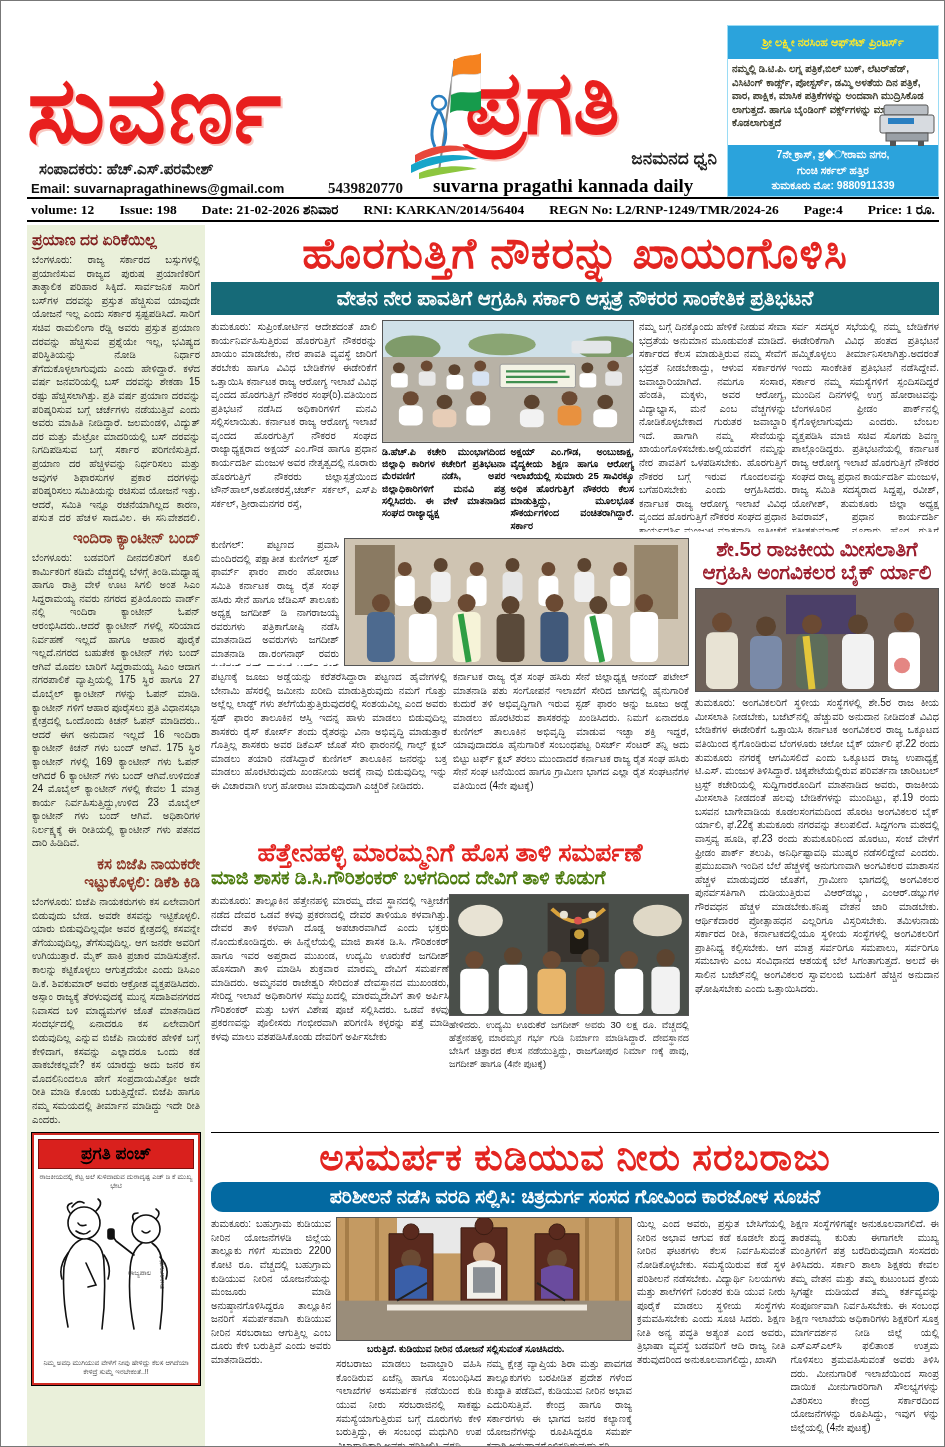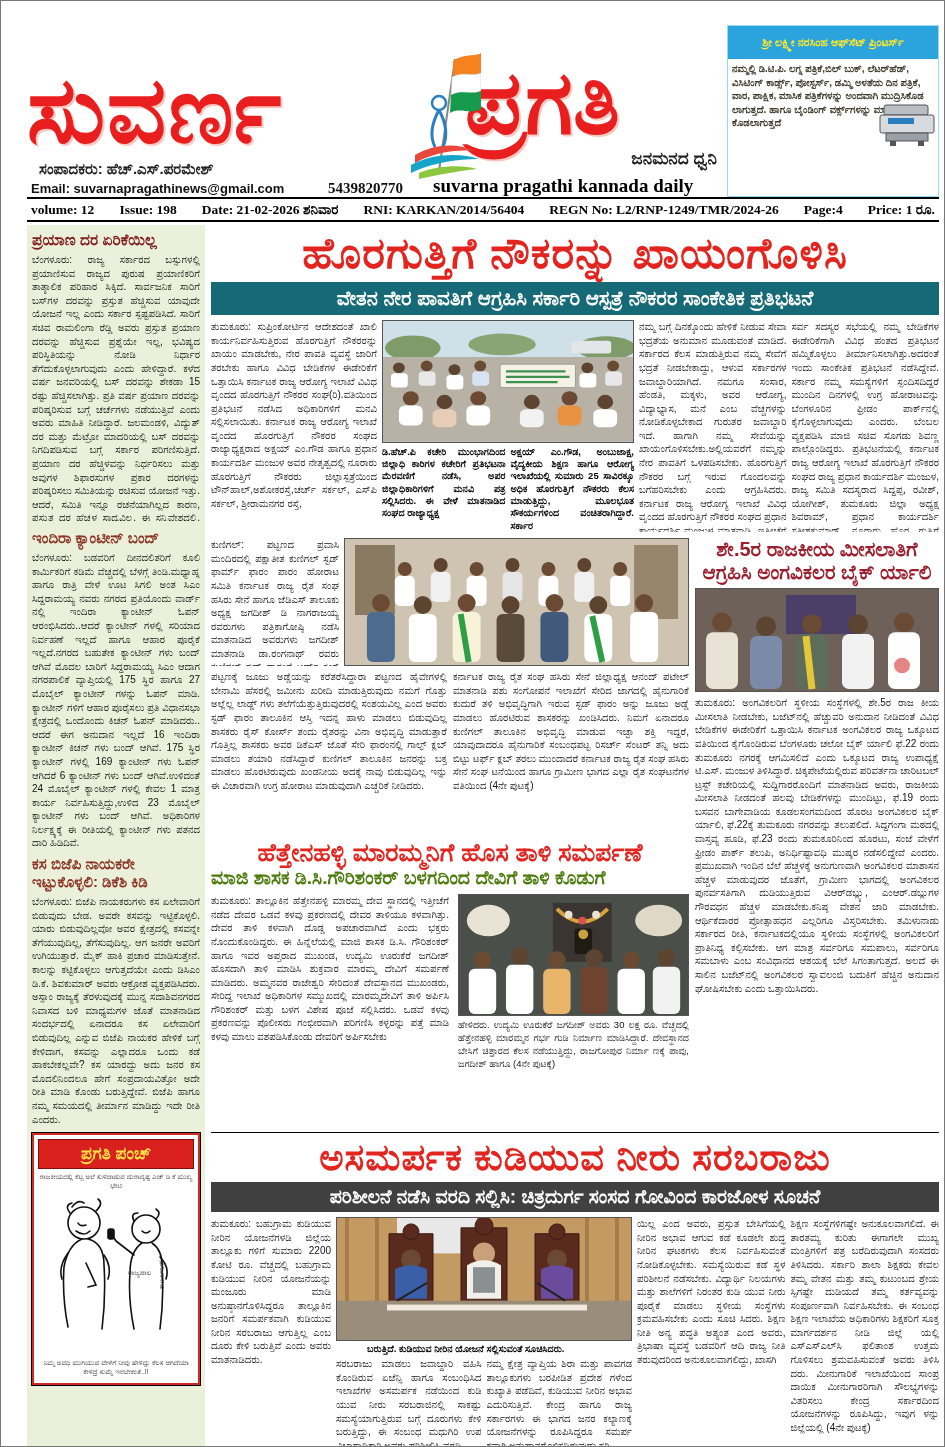--- a/index.html
+++ b/index.html
@@ -34,27 +34,27 @@
     display:flex; justify-content:space-between; align-items:center;
     height:25px; font-family:"Liberation Serif",serif;
     font-size:13.5px; font-weight:bold; color:#000; padding:0 4px;
   }
   
   .bodywrap { display:flex; gap:6px; margin-top:3px; }
   .sidebar { width:178px; background:#eaf0da; padding:4px 5px; }
   .mainarea { flex:1; }
   .kn { font-size:10px; line-height:1.36; text-align:justify; color:#111; overflow:hidden; }
   .side-h1 { color:#7f1d1d; font-size:15.5px; font-weight:bold; margin:2px 0 4px; }
-  .side-h2 { color:#8b3626; font-size:15px; font-weight:bold; text-align:left; margin:8px 0 4px; }
+  .side-h2 { color:#8b3626; font-size:15px; font-weight:bold; text-align:right; margin:8px 0 4px; }
   .side-t1 { height:268px; }
   .side-t2 { height:296px; }
   .side-t3 { height:228px; }
   
   .punch { border:2px solid #d02a22; outline:1px solid #000; background:#fff; margin-top:10px; padding:4px; }
-  .punch-title { background:#d9201d; color:#fde047; font-size:17px; font-weight:bold; text-align:center; padding:4px 0; border:1px solid #7e0f0d; }
+  .punch-title { background:#d9201d; color:#000000; font-size:17px; font-weight:bold; text-align:center; padding:4px 0; border:1px solid #7e0f0d; }
   .punch-cap { font-size:7px; color:#333; text-align:center; line-height:1.3; margin:3px 0; }
   
   .lead-hl { color:#e32520; font-size:43px; font-weight:bold; text-align:center; line-height:1.05; padding:6px 0 4px; letter-spacing:1px;}
   .lead-sub { background:#166a78; color:#fff; font-size:20px; font-weight:bold; text-align:center; padding:5px 2px; margin:2px 0 5px; }
   .lead-row { display:flex; gap:5px; height:212px; }
   .lead-c1 { width:166px; height:100%; }
   .lead-mid { width:252px; display:flex; flex-direction:column; }
   .photo { border:1px solid #555; overflow:hidden; background:#ccc; }
   .lead-photo { height:134px; }
   .lead-caps { display:flex; gap:5px; margin-top:3px; }
@@ -64,34 +64,34 @@
   .midband { display:flex; gap:6px; margin-top:6px; height:588px; }
   .mid-left { width:478px; }
   .turf-hl { color:#e81380; font-size:23.5px; font-weight:bold; text-align:center; line-height:1.05; margin-bottom:4px; }
   .turf-row { display:flex; gap:5px; height:128px; }
   .turf-c1 { width:128px; height:100%; }
   .turf-photo { flex:1; height:100%; }
   .turf-cols { display:flex; gap:6px; height:162px; margin-top:4px; }
   .turf-cols .kn { flex:1; height:100%; }
   .taali-hl { color:#e32520; font-size:25px; font-weight:bold; text-align:center; line-height:1.0; margin:8px 0 2px; }
   .taali-sub { color:#4d7c0f; font-size:19px; font-weight:bold; text-align:left; margin-bottom:5px; }
-  .taali-row { display:flex; gap:9px; height:186px; }
+  .taali-row { display:flex; gap:0; height:186px; }
   .taali-c1 { width:238px; height:100%; }
   .taali-right { flex:1; display:flex; flex-direction:column; }
   .taali-photo { height:122px; }
   .taali-unders { display:flex; gap:5px; margin-top:3px; flex:1; }
   .taali-unders .kn { flex:1; height:100%; font-size:9.5px; }
   .mid-right { flex:1; }
   .bike-hl { color:#9c1f2e; font-size:20px; font-weight:bold; text-align:center; line-height:1.15; margin-bottom:4px; }
   .bike-photo { height:104px; }
   .bike-body { height:424px; margin-top:4px; }
   
   .water { border-top:1px solid #000; margin-top:6px; padding-top:2px; }
   .water-hl { color:#e32520; font-size:37px; font-weight:bold; text-align:center; line-height:1.0; padding:4px 0; letter-spacing:1px; }
-  .water-sub { background:#404040; color:#fff; font-size:19px; font-weight:bold; text-align:center; padding:4px 2px; margin:2px 0 5px; }
+  .water-sub { background:#0369a1; color:#fff; font-size:19px; font-weight:bold; text-align:center; padding:4px 2px; margin:2px 0 5px;border-radius:12px; }
   .water-row { display:flex; gap:5px; height:238px; }
   .water-cA { width:120px; height:100%; }
   .water-mid { width:296px; display:flex; flex-direction:column; }
   .water-photo { height:124px; }
   .water-cap { font-size:9.5px; font-weight:bold; margin:2px 0;padding-left:31px; }
   .water-unders { display:flex; gap:5px; flex:1; }
   .water-unders .kn { flex:1; height:100%; }
   .water-cD,.water-cE { flex:1; height:100%; }
 </style>
 </head>
@@ -133,20 +133,25 @@
         <span class="printer">
           <svg width="58" height="46" viewBox="0 0 58 46">
             <rect x="6" y="4" width="44" height="10" rx="2" fill="#b9bec4" stroke="#555"></rect>
             <rect x="2" y="14" width="54" height="18" rx="2" fill="#d7dbe0" stroke="#555"></rect>
             <rect x="10" y="17" width="26" height="6" fill="#2a7fc1"></rect>
             <rect x="8" y="32" width="42" height="8" fill="#9aa0a6" stroke="#555"></rect>
             <rect x="12" y="40" width="6" height="5" fill="#555"></rect>
             <rect x="40" y="40" width="6" height="5" fill="#555"></rect>
           </svg>
         </span>
+      </div>
+      <div class="ad-addr">
+        <div>7ನೇ ಕ್ರಾಸ್, ಶ್ರ�ೀರಾಮ ನಗರ,</div>
+        <div>ಗುಂಚಿ ಸರ್ಕಲ್ ಹತ್ತಿರ</div>
+        <div>ತುಮಕೂರು ಮೋ: 9880911339</div>
       </div>
     </div>
   </div>
 
   <div class="infobar">
     <span>volume: 12</span>
     <span>Issue: 198</span>
     <span>Date: 21-02-2026 ಶನಿವಾರ</span>
     <span>RNI: KARKAN/2014/56404</span>
     <span>REGN No: L2/RNP-1249/TMR/2024-26</span>

